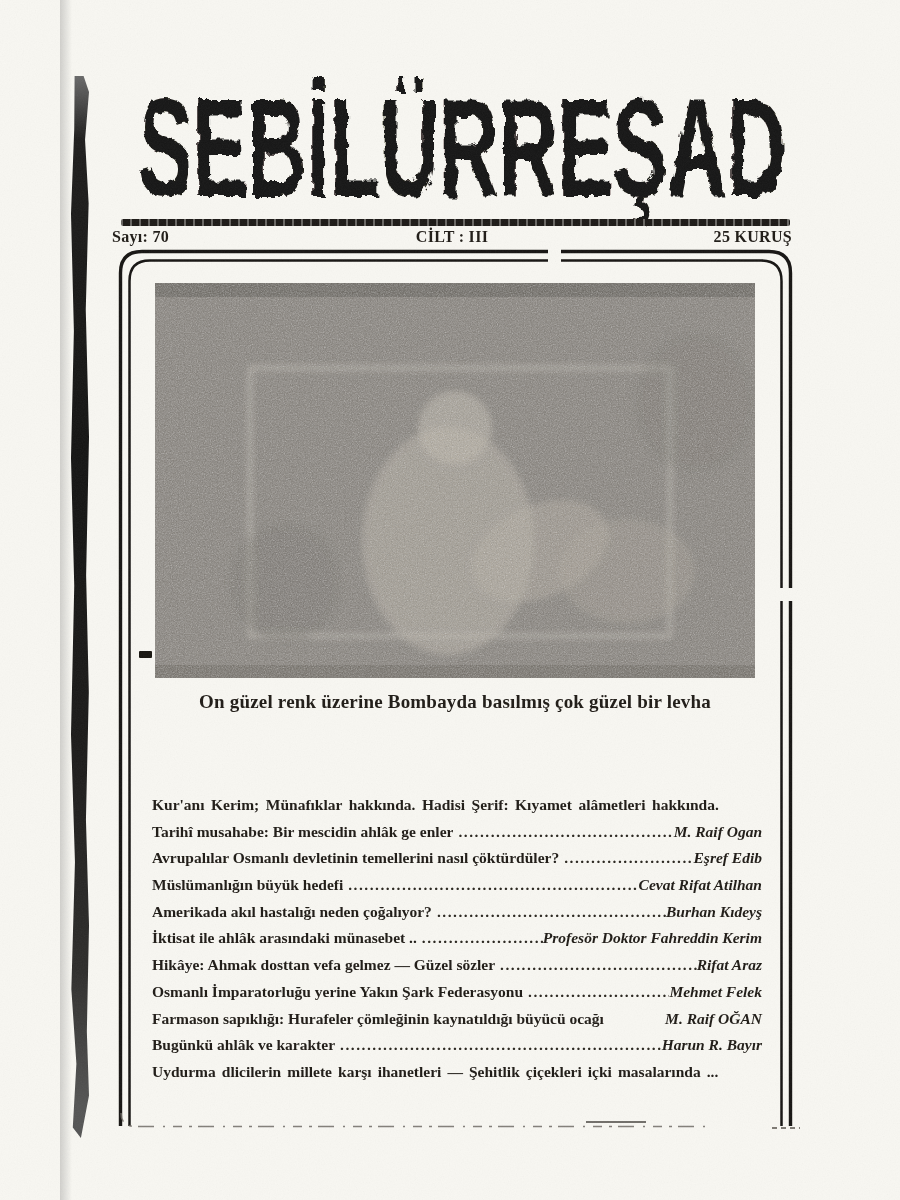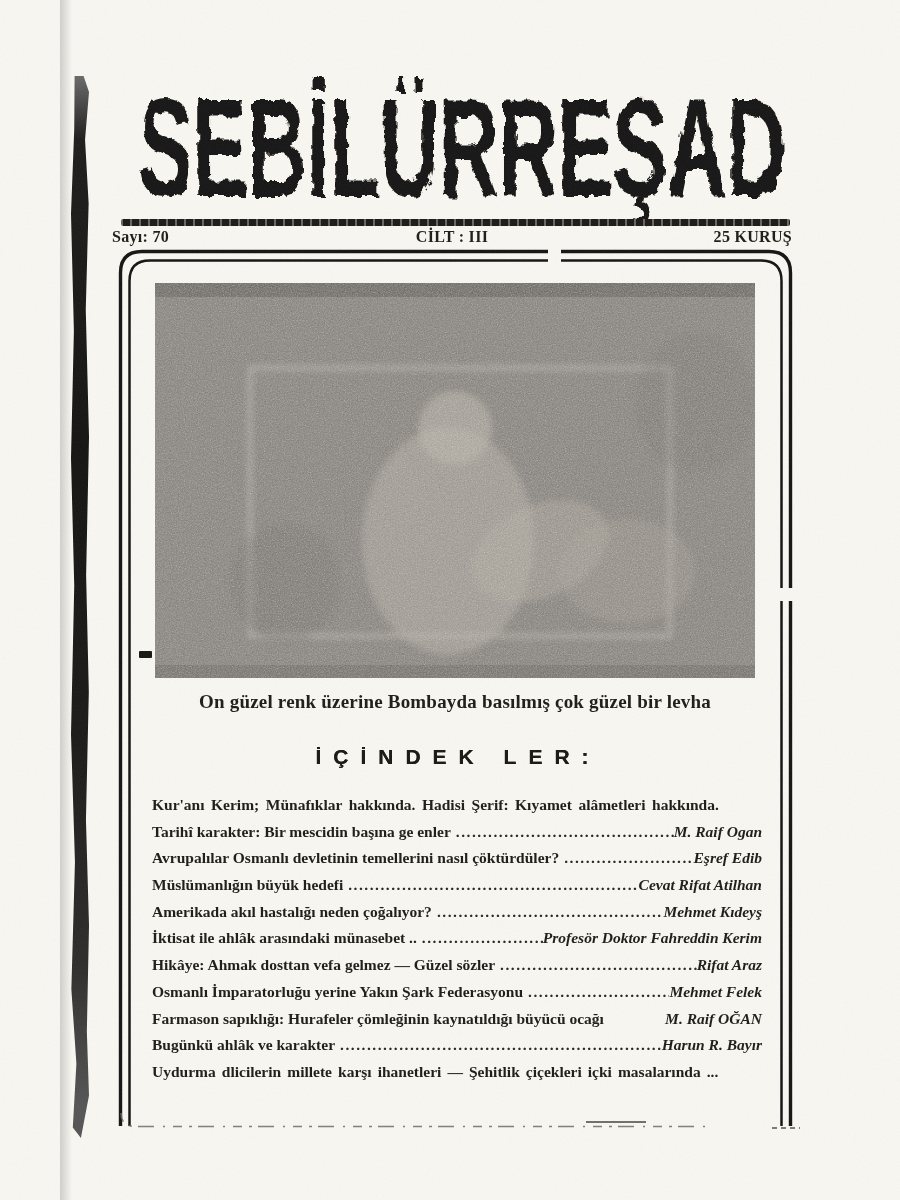--- a/index.html
+++ b/index.html
@@ -141,47 +141,46 @@
         <ellipse cx="130" cy="300" rx="55" ry="60" fill="#6b665e" opacity=".4"></ellipse>
         <ellipse cx="540" cy="120" rx="60" ry="70" fill="#6e6961" opacity=".35"></ellipse>
       </g>
       <rect width="600" height="395" filter="url(#speckle)" opacity="0.62"></rect>
     </svg>
   </div>
   <div class="artifact-dash"></div>
 
   <div class="caption">On güzel renk üzerine Bombayda basılmış çok güzel bir levha</div>
 
-  <div class="toc-heading">İÇİNDEK LER:</div>
 
   <div class="toc">
       <div class="toc-row full">
       <span class="toc-title">Kur'anı Kerim; Münafıklar hakkında. Hadisi Şerif: Kıyamet alâmetleri hakkında.</span>
       <span class="leader blank"></span>
 
     </div>
       <div class="toc-row">
-      <span class="toc-title">Tarihî karakter: Bir mescidin başına ge enler</span>
+      <span class="toc-title">Tarihî musahabe: Bir mescidin ahlâk ge enler</span>
       <span class="leader"></span>
       <span class="toc-author">M. Raif Ogan</span>
     </div>
       <div class="toc-row">
       <span class="toc-title">Avrupalılar Osmanlı devletinin temellerini nasıl çöktürdüler?</span>
       <span class="leader"></span>
       <span class="toc-author">Eşref Edib</span>
     </div>
       <div class="toc-row">
       <span class="toc-title">Müslümanlığın büyük hedefi</span>
       <span class="leader"></span>
       <span class="toc-author">Cevat Rifat Atilhan</span>
     </div>
       <div class="toc-row">
       <span class="toc-title">Amerikada akıl hastalığı neden çoğalıyor?</span>
       <span class="leader"></span>
-      <span class="toc-author">Mehmet Kıdeyş</span>
+      <span class="toc-author">Burhan Kıdeyş</span>
     </div>
       <div class="toc-row">
       <span class="toc-title">İktisat ile ahlâk arasındaki münasebet ..</span>
       <span class="leader"></span>
       <span class="toc-author">Profesör Doktor Fahreddin Kerim</span>
     </div>
       <div class="toc-row">
       <span class="toc-title">Hikâye: Ahmak dosttan vefa gelmez — Güzel sözler</span>
       <span class="leader"></span>
       <span class="toc-author">Rifat Araz</span>

